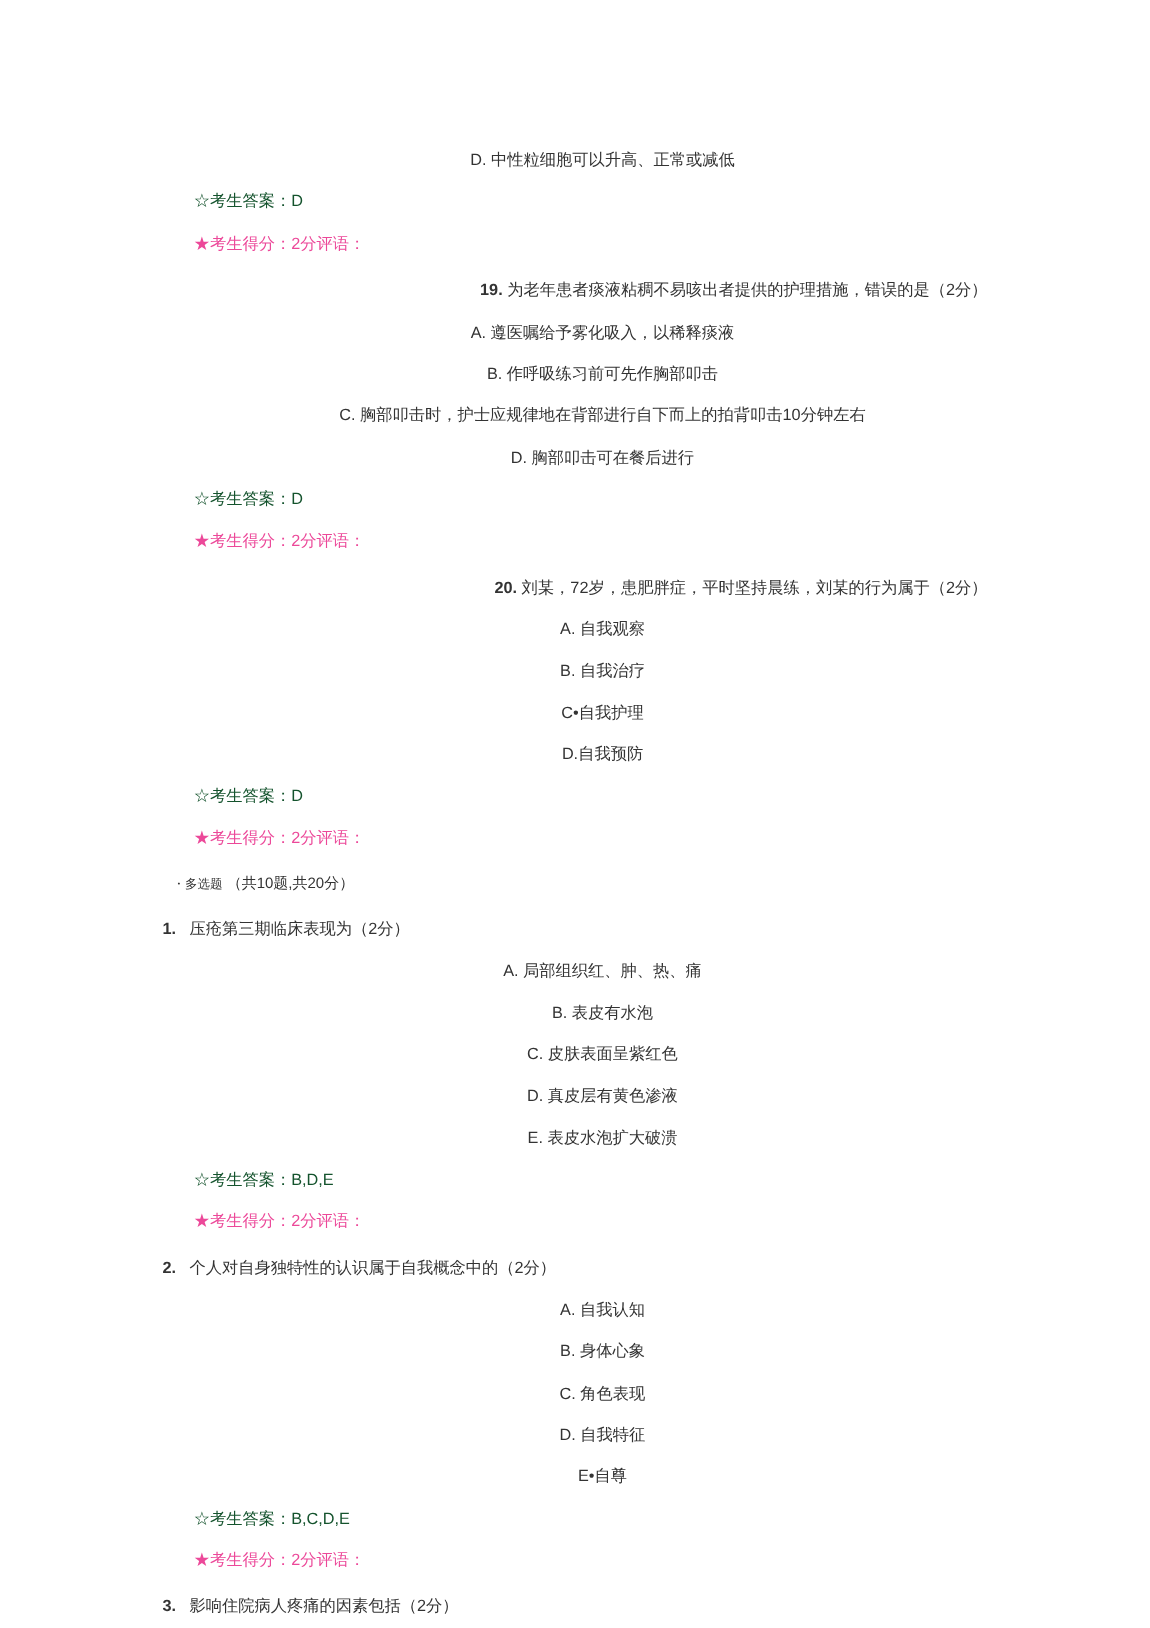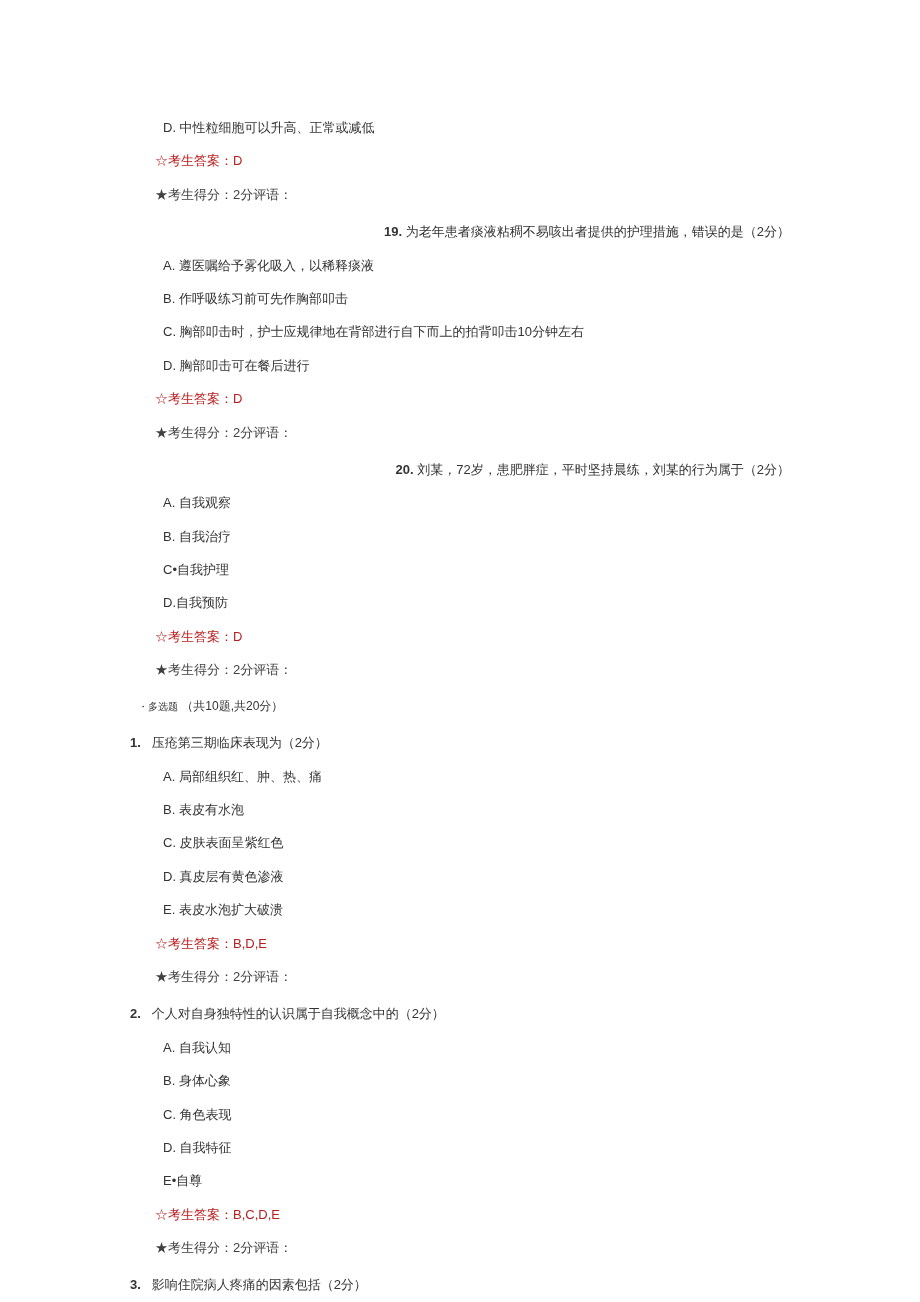--- a/index.html
+++ b/index.html
@@ -6,35 +6,36 @@
     body {
       font-family: "Microsoft YaHei", SimSun, Arial, sans-serif;
       font-size: 13px;
       color: #333;
       background: #fff;
       line-height: 1.8;
       padding: 110px 130px 60px 130px;
       width: 920px;
     }
     .option-line {
-      margin-left: 33px;
+      margin-left: 44px;
       margin-bottom: 10px;
       margin-top: 6px;
+      text-align: center;
     }
     .answer-line {
       margin-left: 25px;
       margin-bottom: 10px;
       margin-top: 6px;
-      color: #b91c1c;
+      color: #14532d;
     }
     .score-line {
       margin-left: 25px;
       margin-bottom: 14px;
       margin-top: 6px;
-      color: #404040;
+      color: #ec4899;
     }
     .question {
       margin-bottom: 10px;
       margin-top: 6px;
       text-align: right;
     }
     .q-number {
       font-weight: bold;
       display: inline-block;
       width: 28px;

